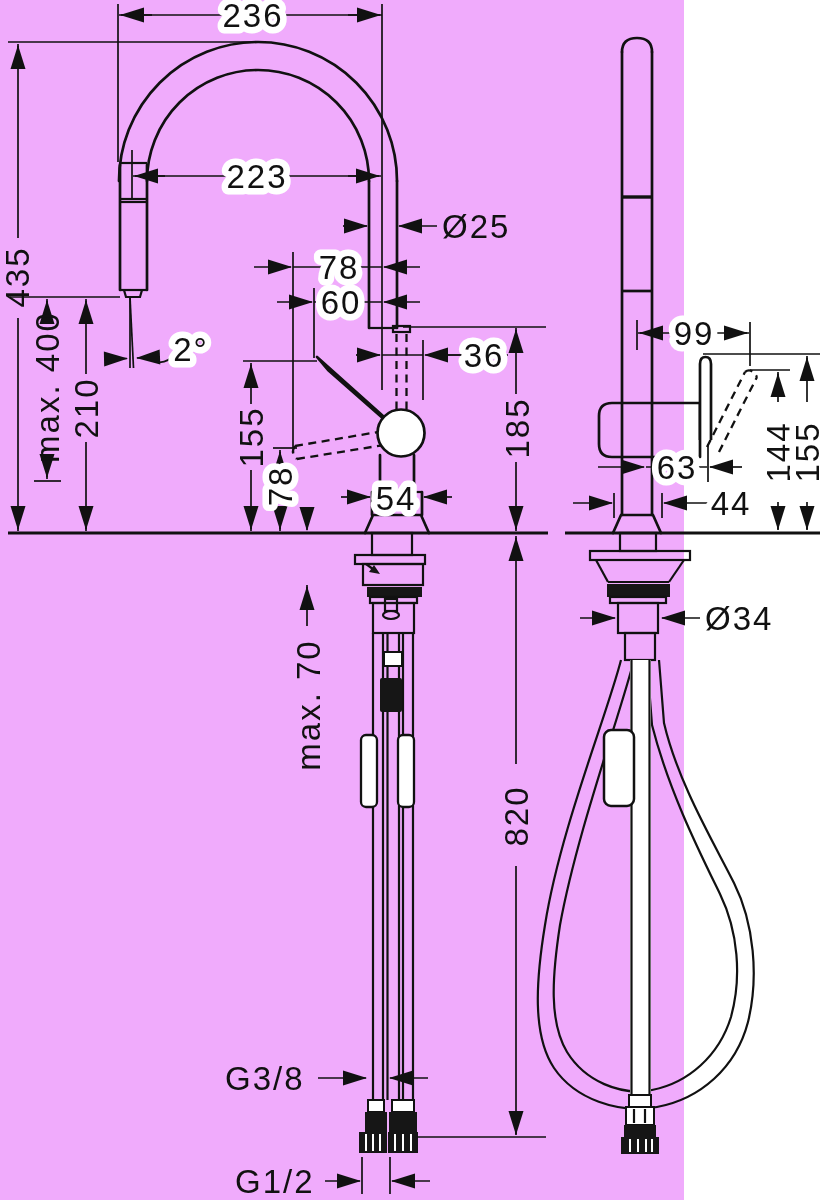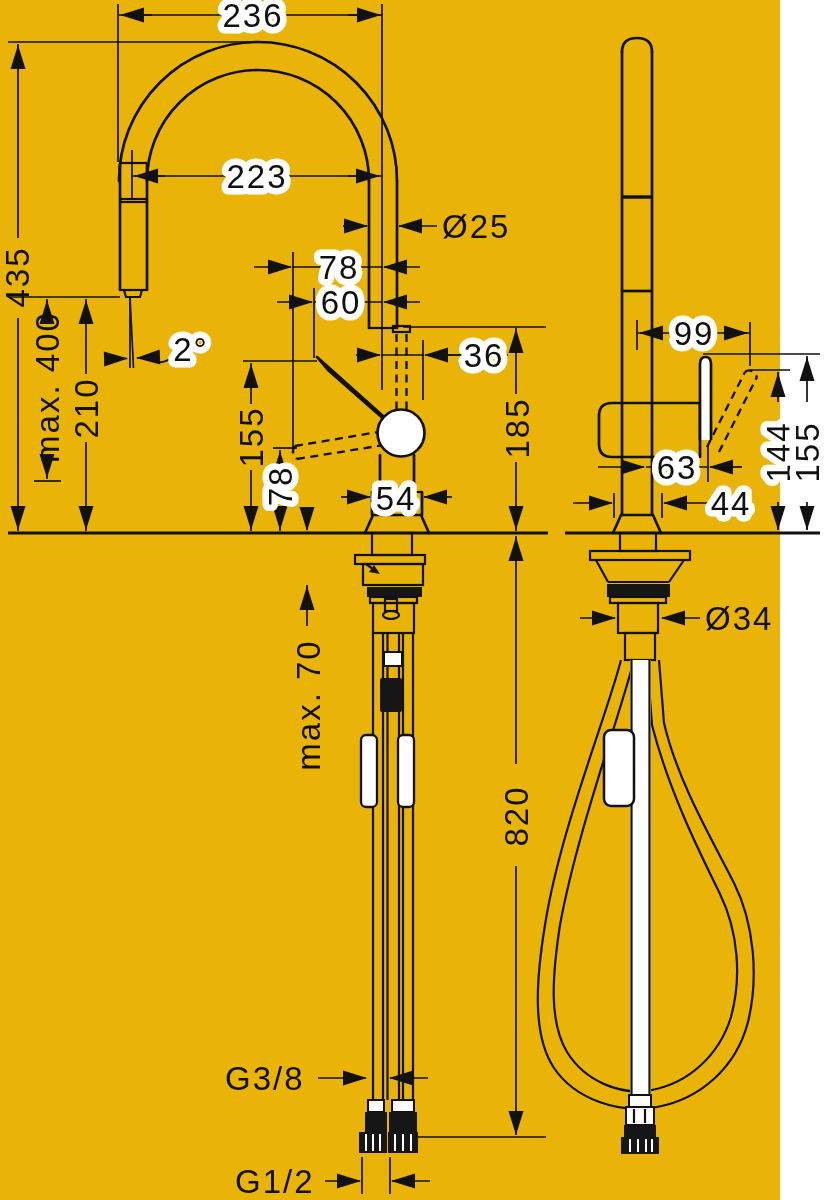--- a/index.html
+++ b/index.html
@@ -1,16 +1,16 @@
 <!DOCTYPE html>
 <html><head>
 <meta charset="utf-8">
 <style>
   html,body { margin:0; padding:0; background:#ffffff; }
-  .stage { width:780px; height:1200px; position:relative; background:#eab308; }
+  .stage { width:684px; height:1200px; position:relative; background:#f0abfc; }
   svg { display:block; }
   text {
     font-family:"Liberation Sans", sans-serif;
     font-size:33px;
     fill:#111;
     letter-spacing:2px;
   }
   .dim-label {
     paint-order: stroke;
     stroke:#ffffff;

